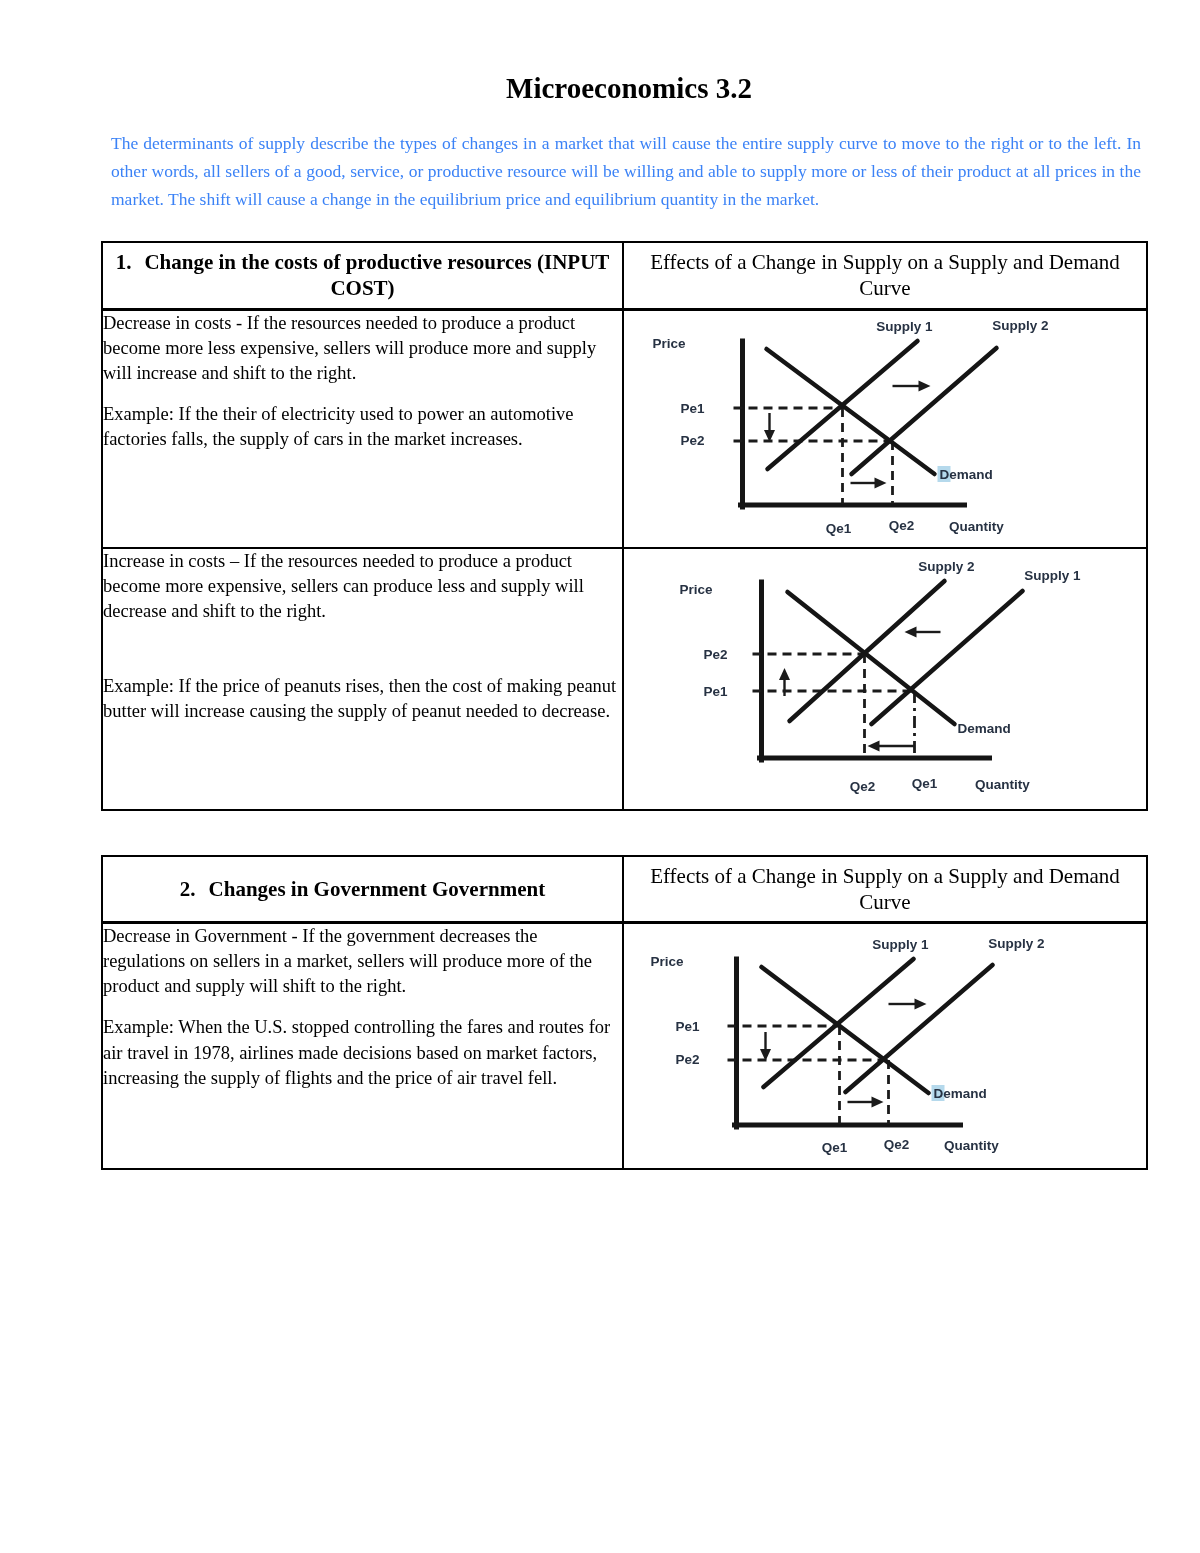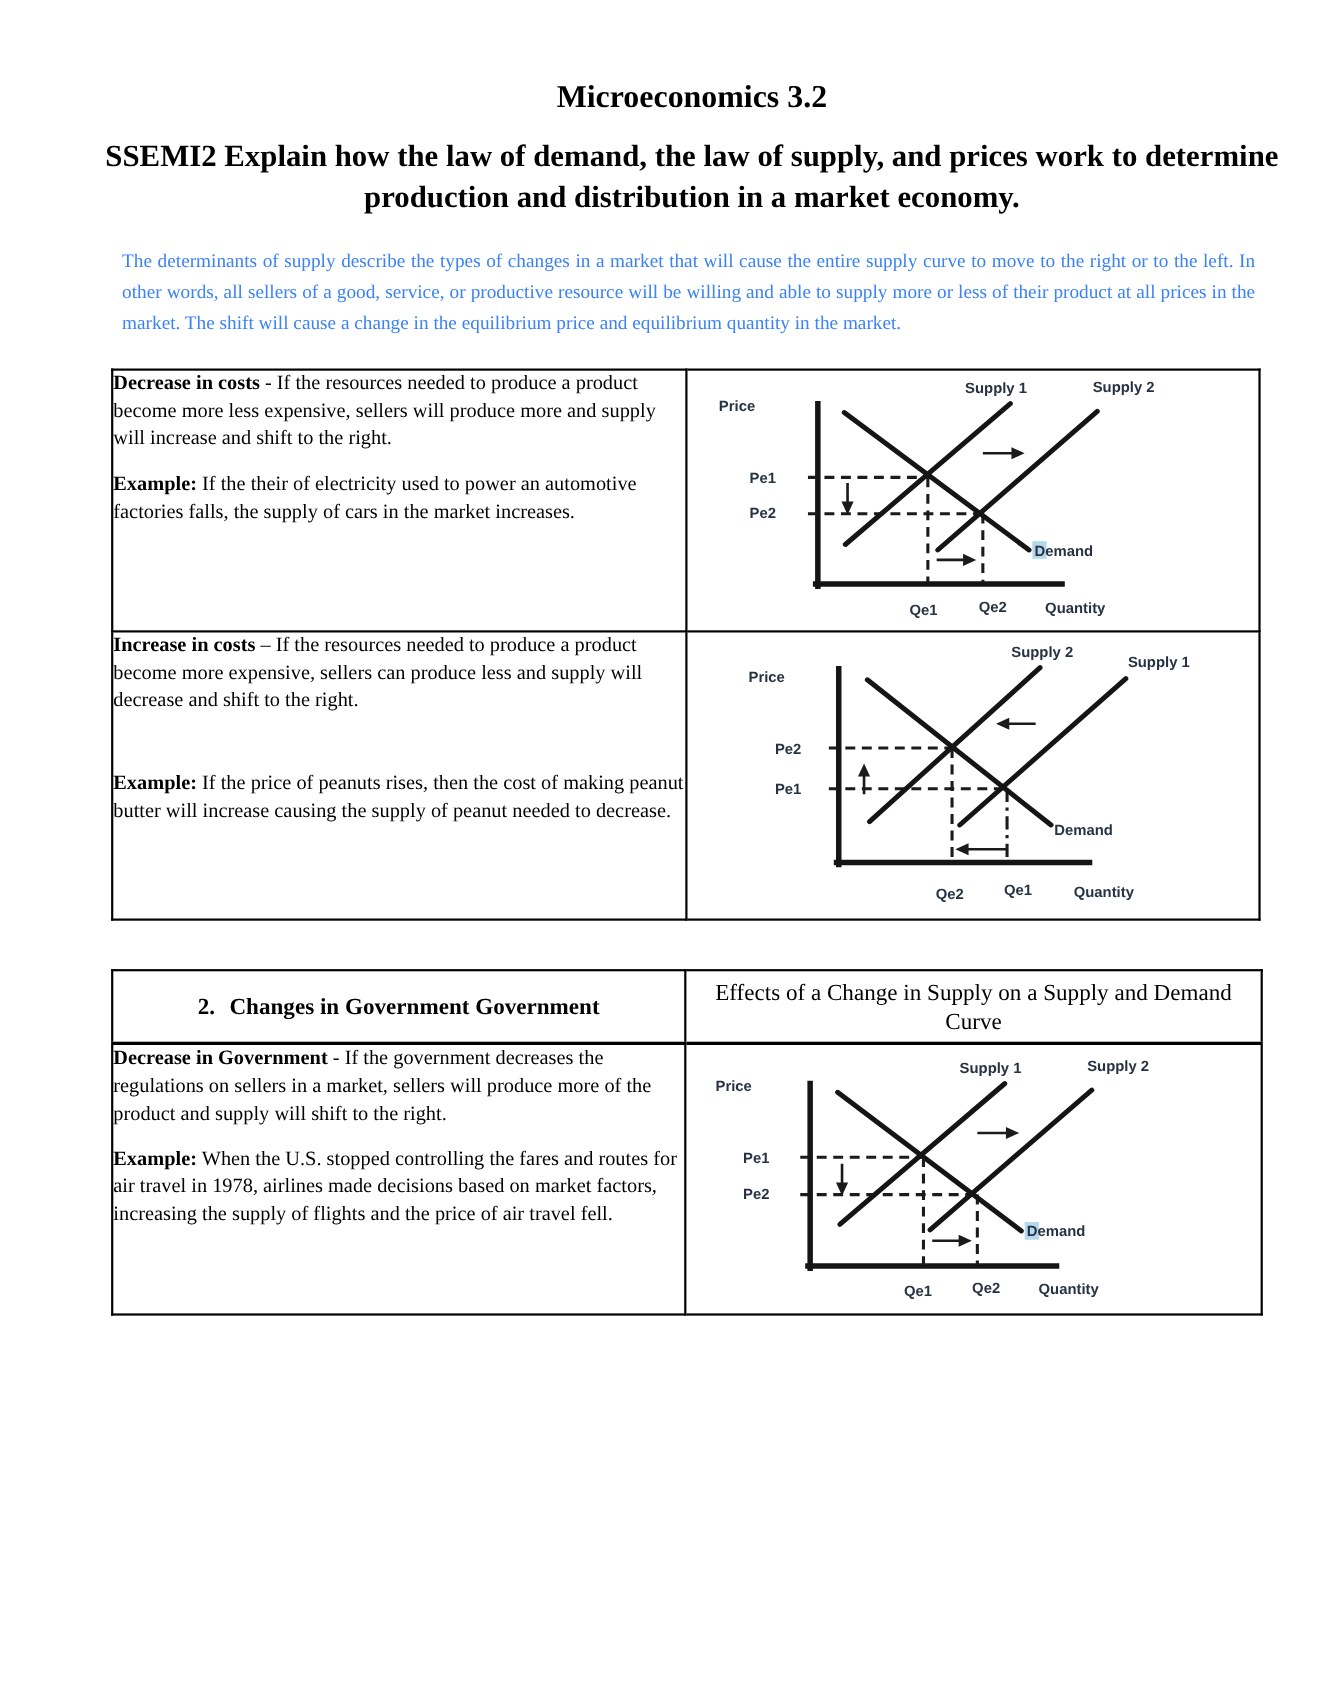--- a/index.html
+++ b/index.html
@@ -41,21 +41,21 @@
     text-align: center; vertical-align: middle;
     height: 58px; padding: 6px 8px;
   }
   td.hl { font-size: 21px; font-weight: bold; line-height: 1.25; }
   td.hr { font-size: 21px; font-weight: normal; line-height: 1.25; }
   .hdr-num { margin-right: 13px; }
 
   td.txt { padding: 9px 14px 9px 11px; font-size: 18.5px; line-height: 1.36; }
   td.txt p { margin: 0 0 16px; }
   td.txt p.gap-lg { margin-bottom: 50px; }
-  td.txt b { font-weight: bold; }
+  td.txt b { font-weight: normal; }
 
   td.gcell { padding: 0; }
   td.gcell svg { display: block; }
 
   .glabel {
     font-family: "Liberation Sans", sans-serif;
     font-size: 13.5px; font-weight: 600;
     fill: #273243;
   }
   .curve { stroke: #151515; stroke-width: 4.5; fill: none; stroke-linecap: round; }
@@ -66,27 +66,32 @@
   .ahead { fill: #1b1b1b; stroke: none; }
   .dhl   { fill: #b5d9ec; }
 </style>
 </head>
 <body>
 
 <div class="page">
 
   <h1 class="title">Microeconomics 3.2</h1>
 
-  <h2 class="standard">SSEMI2 Explain how the law of demand, the law of supply, and prices work to determine production and distribution in a market economy.</h2>
 
 
   <p class="intro">The determinants of supply describe the types of changes in a market that will cause the entire supply curve to move to the right or to the left. In other words, all sellers of a good, service, or productive resource will be willing and able to supply more or less of their product at all prices in the market. The shift will cause a change in the equilibrium price and equilibrium quantity in the market.</p>
 
   <table class="det">
     <tbody>
+        <tr class="hdr">
+      <td class="hl" style="width:521px">
+        <span class="hdr-num">1.</span><span>Change in the costs of productive resources (INPUT COST)</span>
+      </td>
+      <td class="hr" style="width:524px">Effects of a Change in Supply on a Supply and Demand Curve</td>
+    </tr>
 
     <tr>
       <td class="txt">
         <p><b>Decrease in costs</b> <span>- If the resources needed to produce a product become more less expensive, sellers will produce more and supply will increase and shift to the right.</span></p>
         <p><b>Example:</b> <span>If the their of electricity used to power an automotive factories falls, the supply of cars in the market increases.</span></p>
       </td>
       <td class="gcell">
 
         <svg width="521" height="236" viewBox="0 0 520 236">
           <g>

